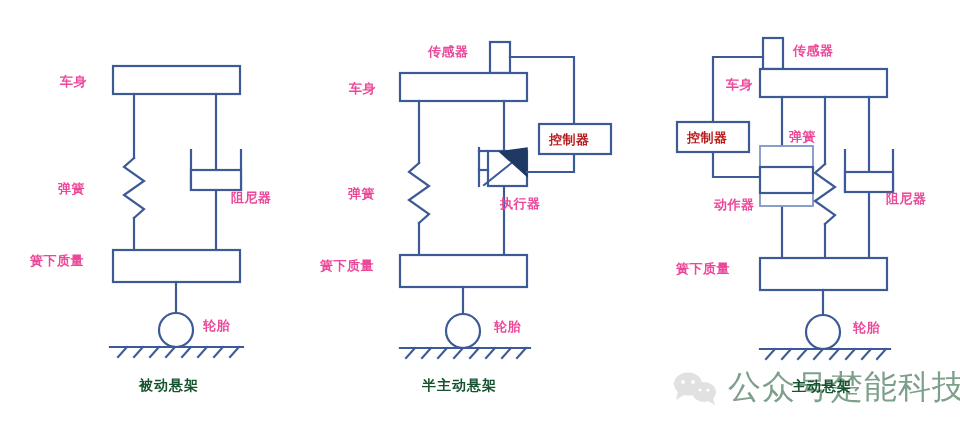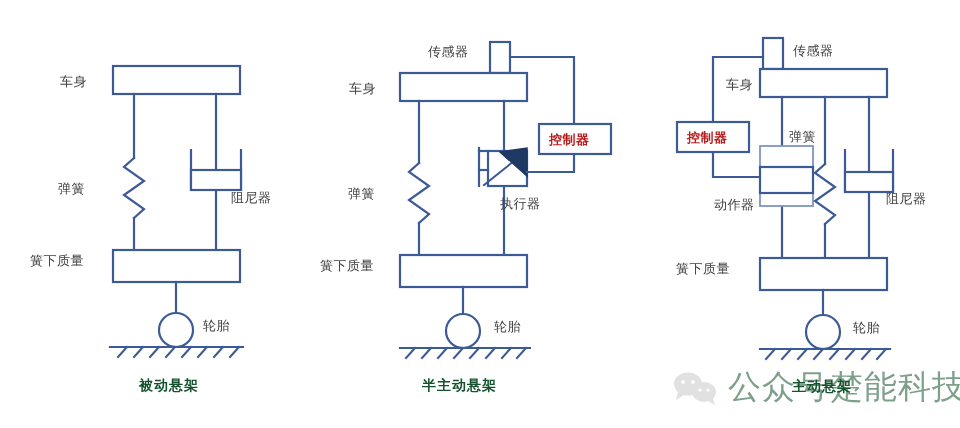--- a/index.html
+++ b/index.html
@@ -16,23 +16,23 @@
   }
   #figure {
     position: absolute;
     left: 0; top: 0;
     width: 960px;
     height: 428px;
   }
   .lbl {
     position: absolute;
     font-family: "DejaVu Serif", "Liberation Serif", serif;
-    font-weight: 400;
+    font-weight: 700;
     font-size: 13px;
-    color: #404040;
+    color: #ec4899;
     white-space: nowrap;
     letter-spacing: 0.5px;
   }
   .caption {
     position: absolute;
     font-family: "DejaVu Serif", "Liberation Serif", serif;
     font-weight: 700;
     font-size: 14px;
     color: #14532d;
     white-space: nowrap;

